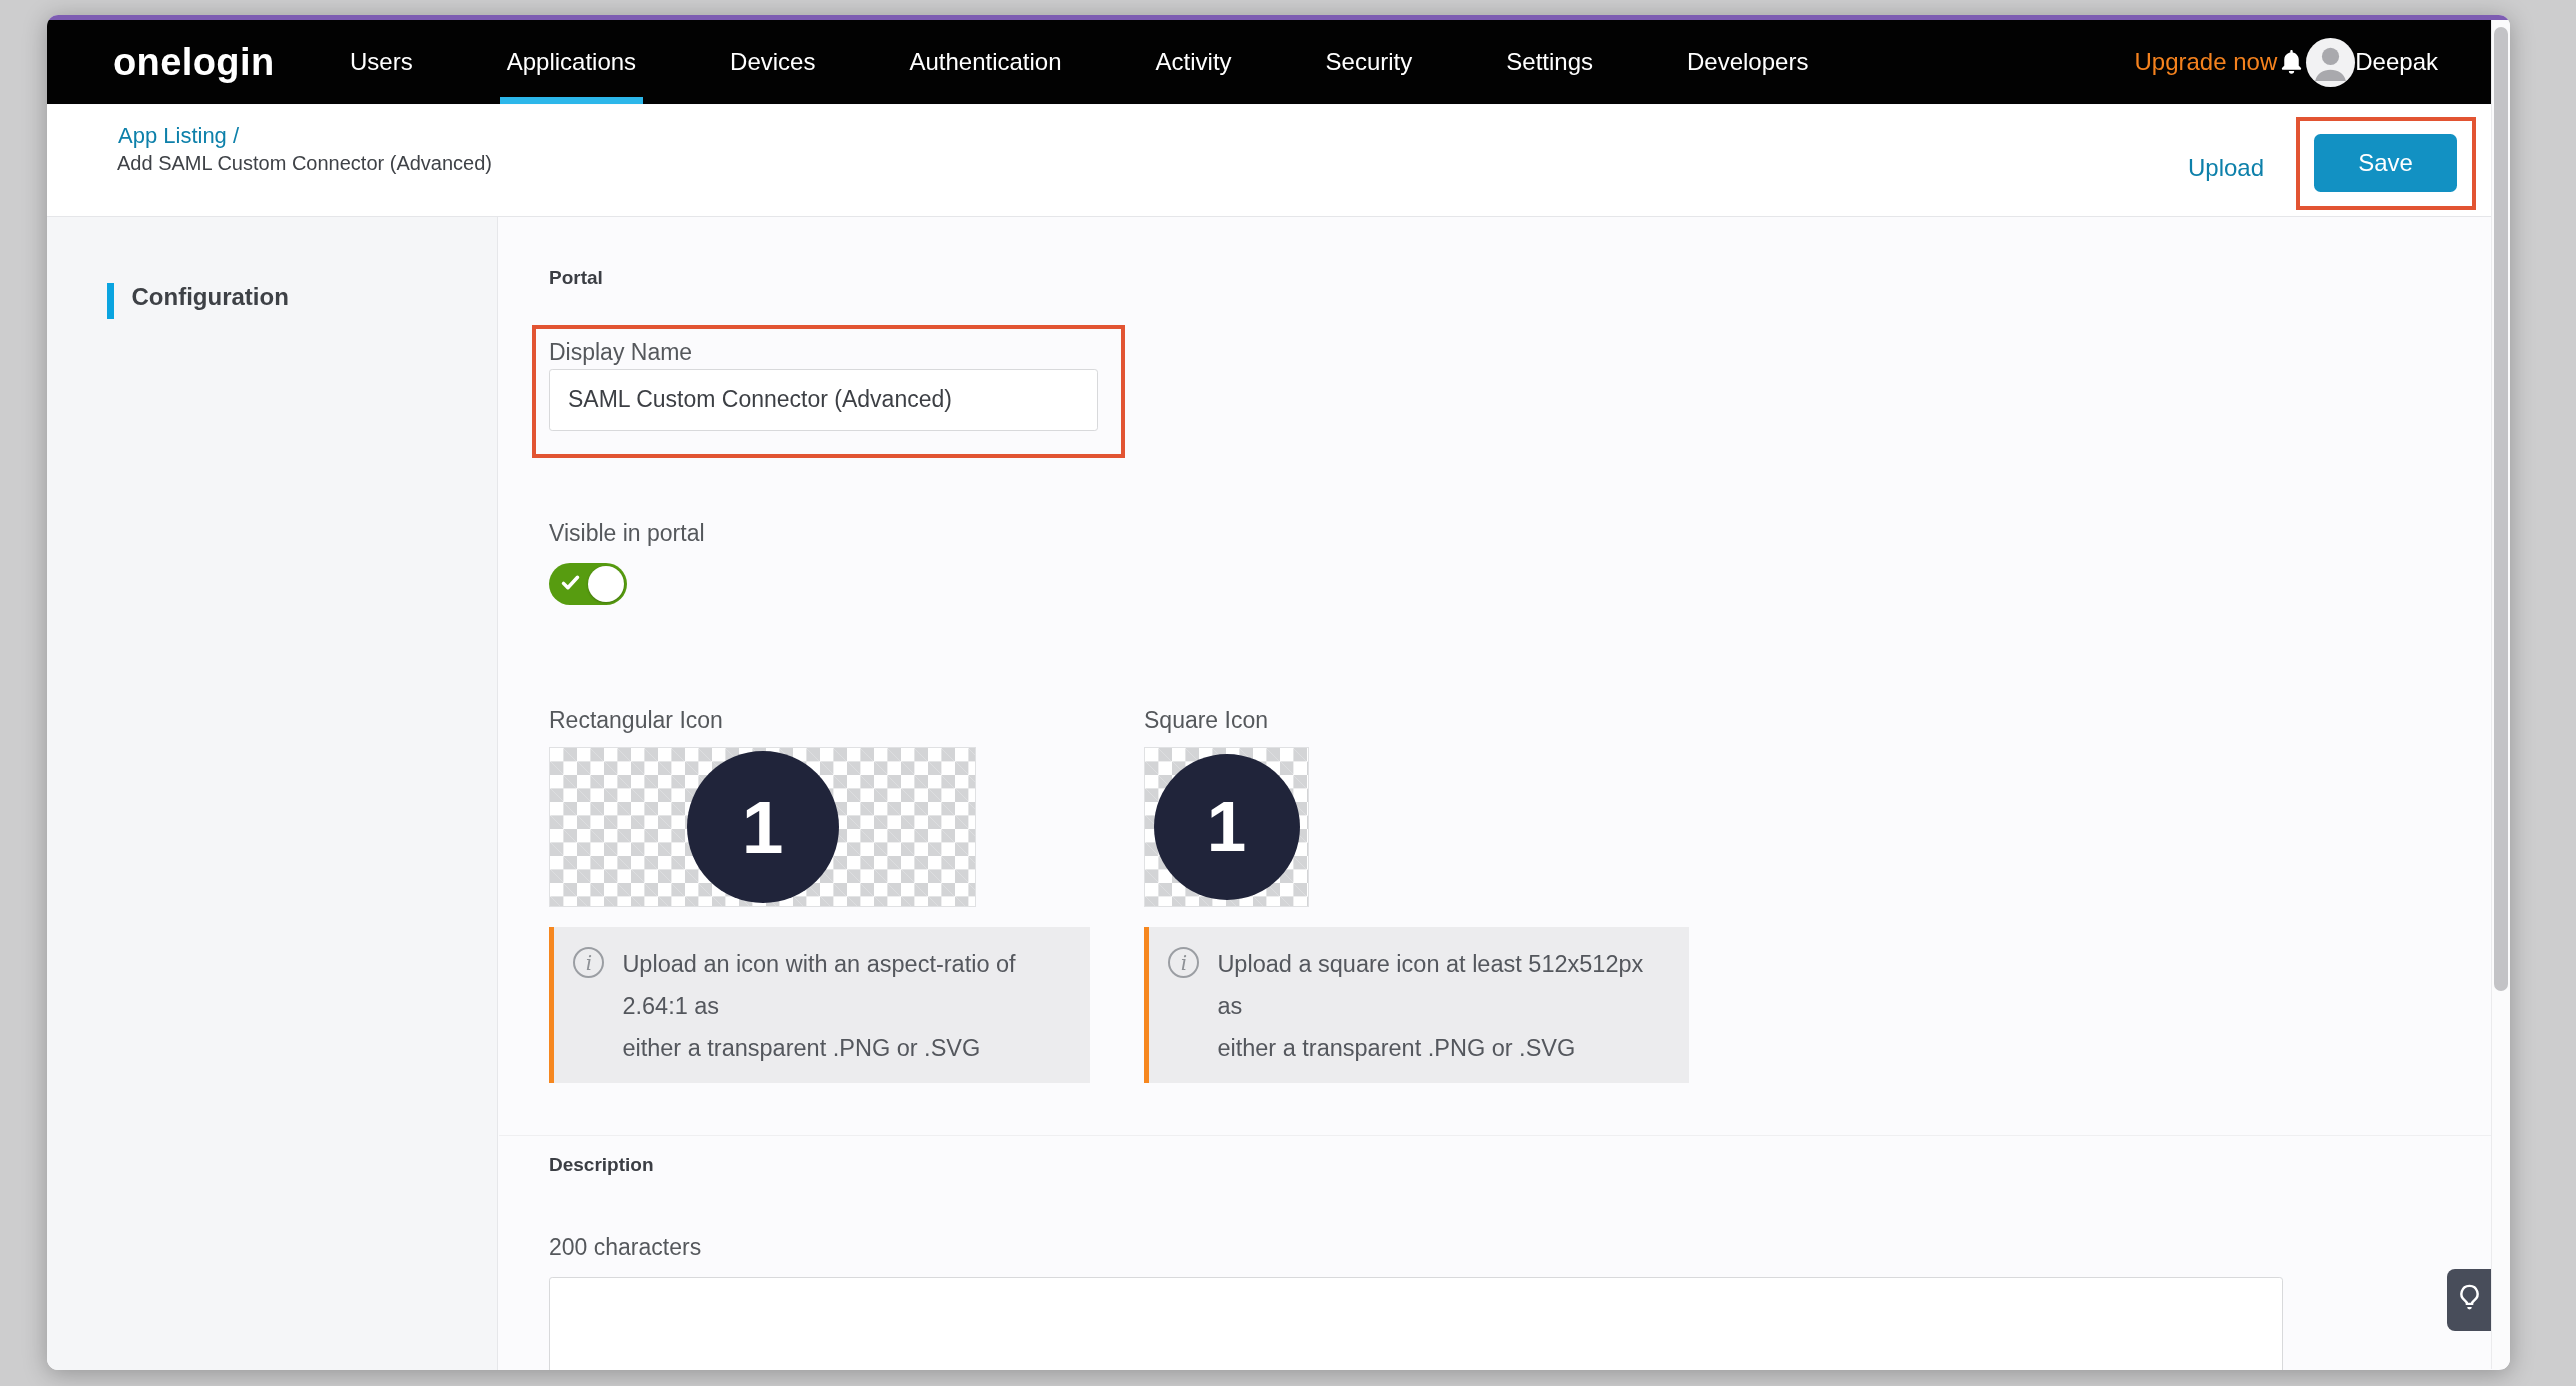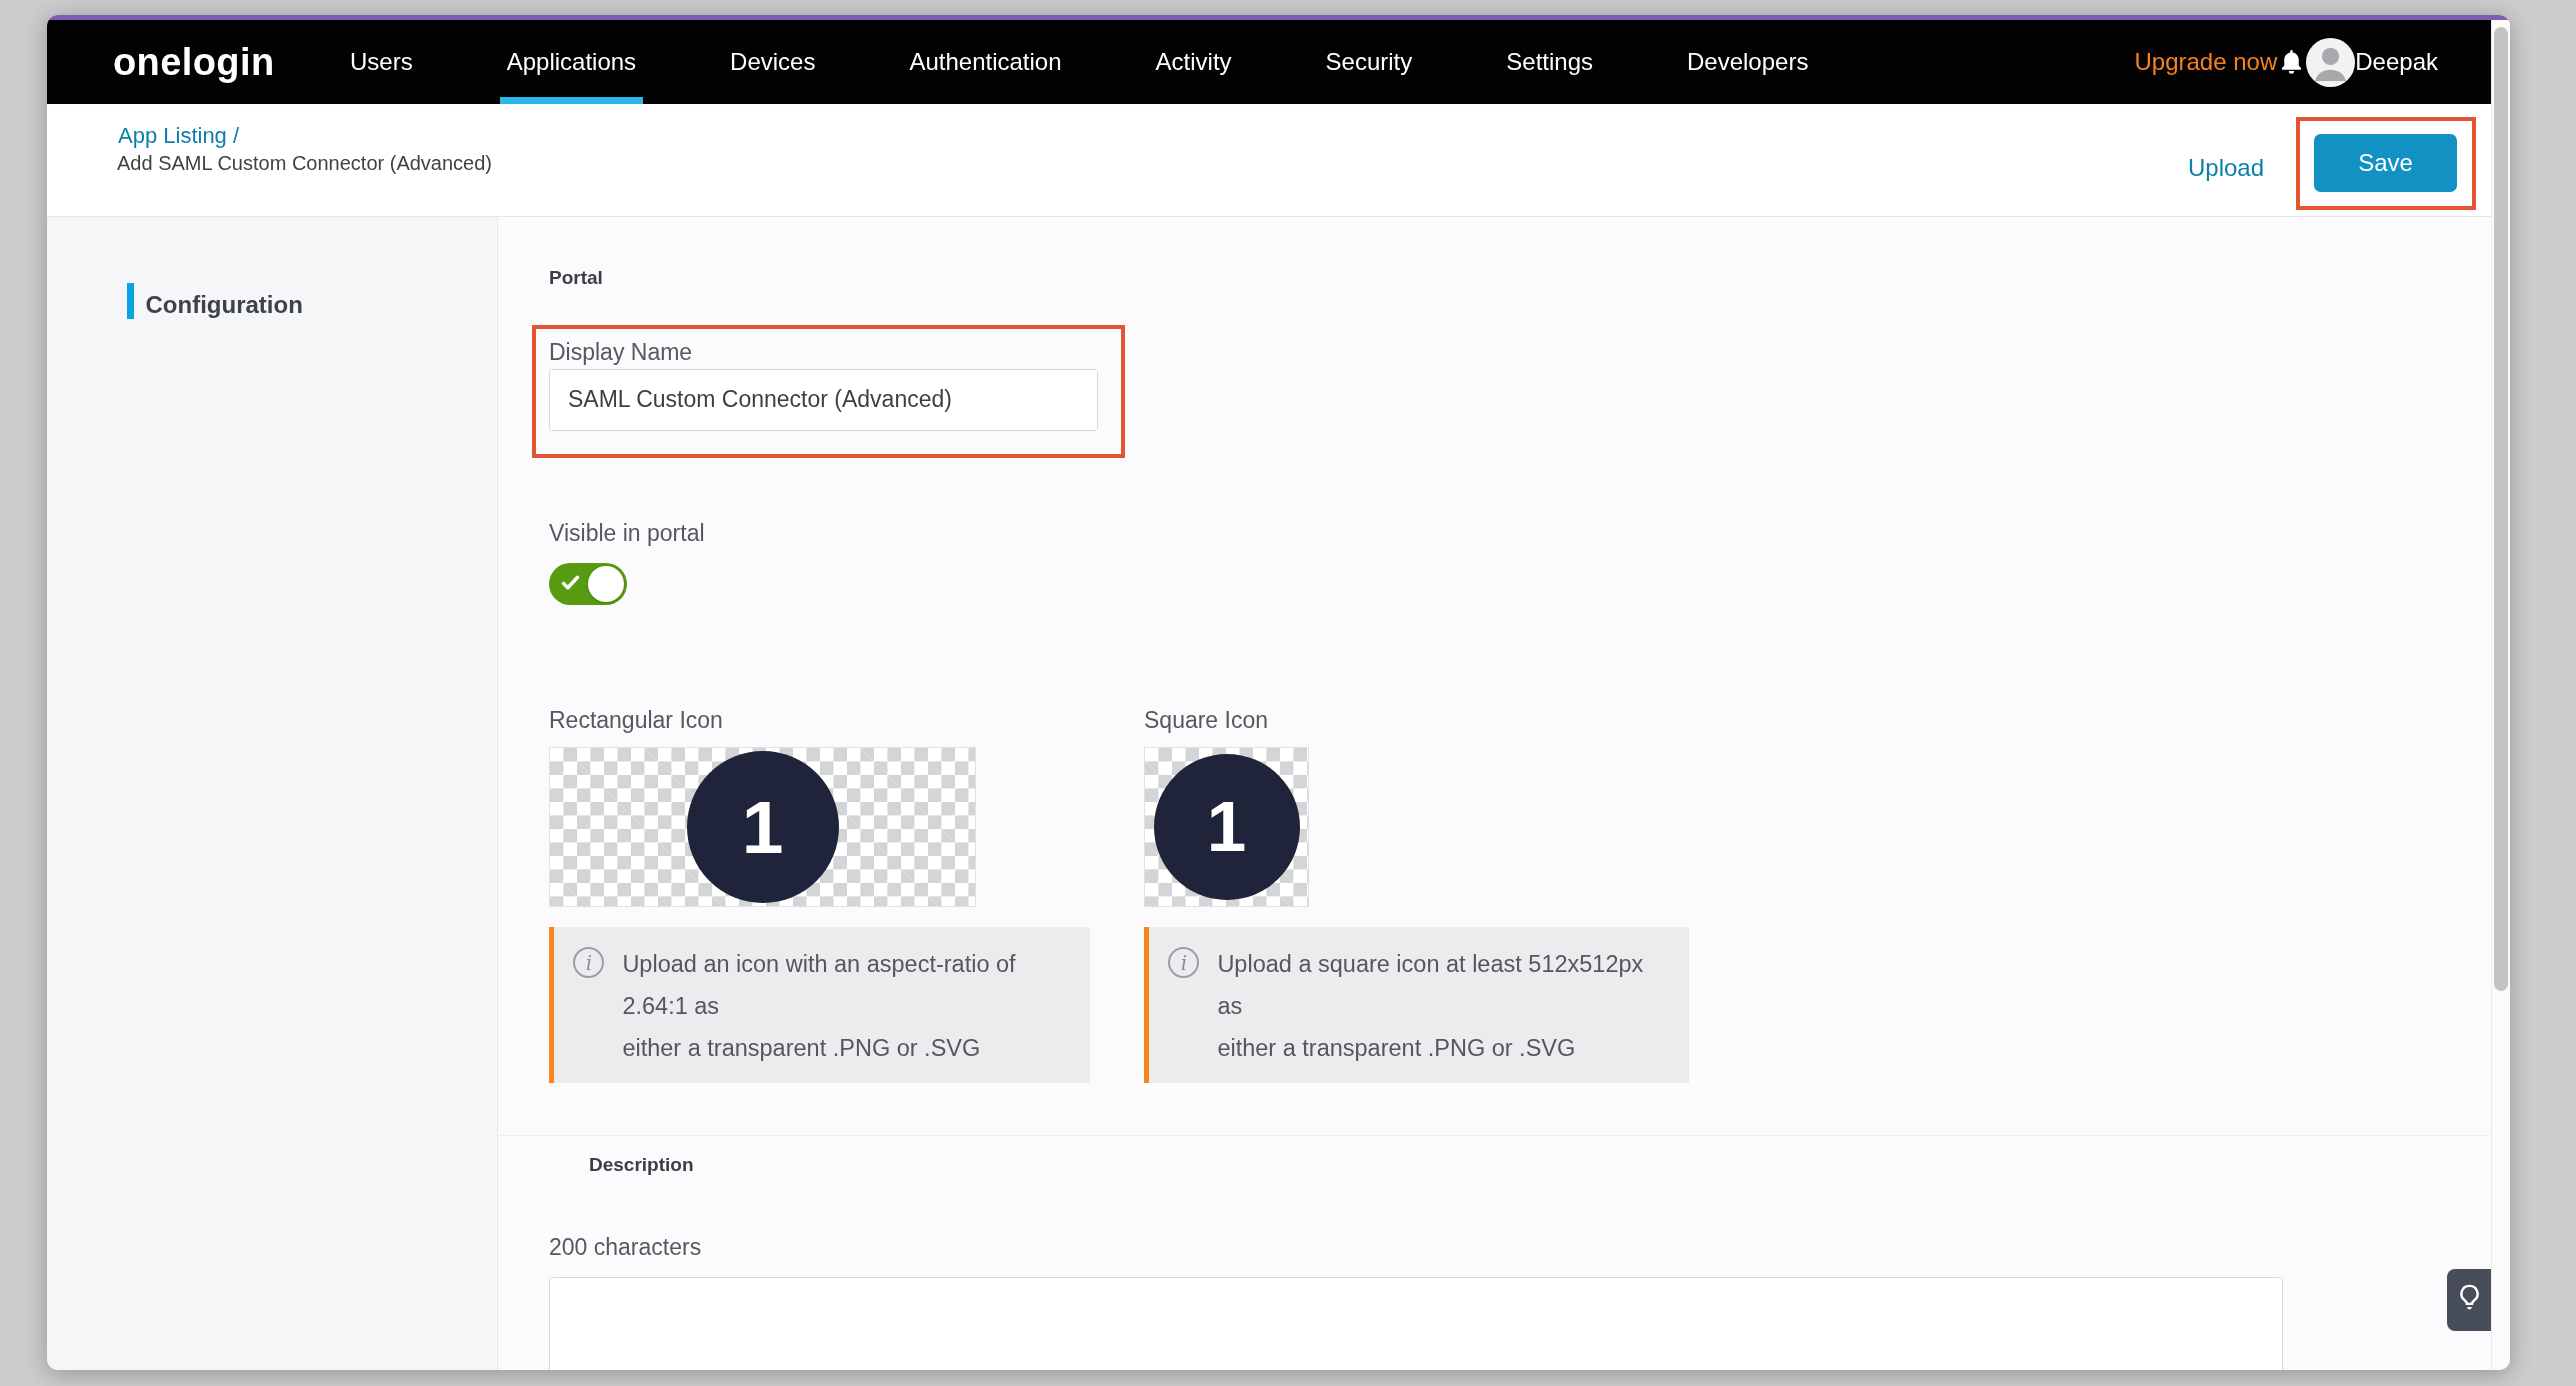--- a/index.html
+++ b/index.html
@@ -59,29 +59,29 @@
     border:none; border-radius:6.5px; cursor:pointer; font-family:"Liberation Sans",sans-serif;
   }
   .anno-box { position:absolute; border:4.9px solid #e25432; pointer-events:none; }
   .anno-save { left:2249px; top:12px; width:180px; height:93px; }
 
   
   .sidebar {
     position:absolute; left:0; top:202px; width:451px; height:1153px;
     background:#f5f6f8; border-right:1.6px solid #e6e7ea;
   }
-  .side-item { position:absolute; left:80px; top:66px; display:flex; align-items:flex-end; gap:12px; cursor:pointer; }
+  .side-item { position:absolute; left:60px; top:66px; display:flex; align-items:flex-start; gap:18px; cursor:pointer; }
   .side-item .accent { width:6.5px; height:36px; background:#0aa4e0; }
   .side-item .side-label { font-size:24px; font-weight:700; color:#3e4146; }
 
   .main { position:absolute; left:452px; top:202px; width:1992px; height:1153px; background:#fbfbfd; }
 
   .section-heading { position:absolute; font-size:19px; font-weight:700; color:#3b3e44; }
   .h-portal { left:502px; top:252px; }
-  .h-desc { left:502px; top:1139px;margin-left:40px; }
+  .h-desc { left:502px; top:1139px; }
 
   .field-label { position:absolute; font-size:23px; color:#55585c; }
   .l-displayname { left:502px; top:324px; }
   .l-visible { left:502px; top:505px; }
   .l-recticon { left:502px; top:692px; }
   .l-squareicon { left:1097px; top:692px; }
   .l-counter { left:502px; top:1219px; font-size:23px; color:#55585c; }
 
   .anno-displayname { left:485px; top:310px; width:593px; height:133px; }
 

